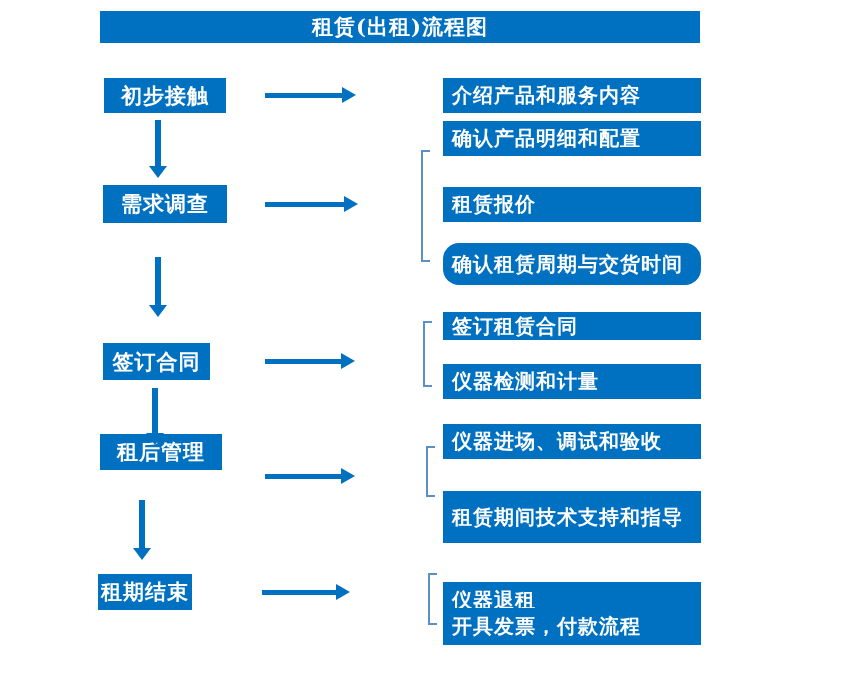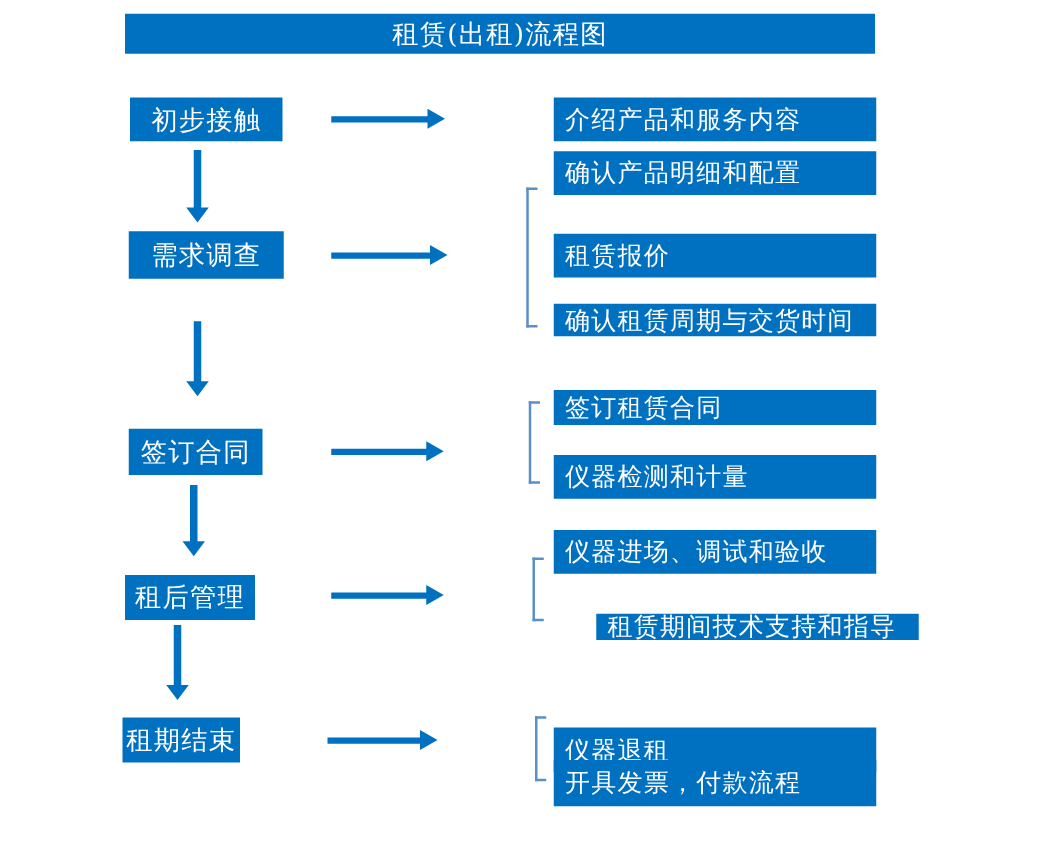--- a/index.html
+++ b/index.html
@@ -11,21 +11,21 @@
     position:relative;
     width:844px;height:688px;
     background:#ffffff;
     font-family:"DejaVu Serif","Liberation Serif",serif;
     overflow:hidden;
   }
   .box{
     position:absolute;
     background:var(--blue);
     color:#ffffff;
-    font-weight:normal;
+    font-weight:bold;
     display:flex;
     align-items:center;
     letter-spacing:1px;
     box-sizing:border-box;
   }
   .title{
     left:100px;top:11px;width:600px;height:32px;
     justify-content:center;
     font-size:21px;
   }
@@ -60,21 +60,21 @@
 </head>
 <body>
 
 <div id="stage">
 
   <div class="box title">租赁(出租)流程图</div>
 
   <div class="box step" style="left:104px;top:78px;width:122px;height:35px;">初步接触</div>
   <div class="box step" style="left:103px;top:185px;width:124px;height:38px;">需求调查</div>
   <div class="box step" style="left:103px;top:343px;width:107px;height:37px;">签订合同</div>
-  <div class="box step" style="left:100px;top:460px;width:104px;height:36px;">租后管理</div>
+  <div class="box step" style="left:100px;top:434px;width:122px;height:36px;">租后管理</div>
   <div class="box step" style="left:98px;top:574px;width:94px;height:36px;">租期结束</div>
 
   <div class="v-arrow" style="left:149px;top:120px;height:58px;">
     <div class="shaft"></div>
     <div class="head"></div>
   </div>
   <div class="v-arrow" style="left:149px;top:257px;height:60px;">
     <div class="shaft"></div>
     <div class="head"></div>
   </div>
@@ -110,24 +110,24 @@
 
   <div class="bracket" style="left:421px;top:150px;height:112px;"></div>
   <div class="bracket" style="left:423px;top:321px;height:66px;"></div>
   <div class="bracket" style="left:426px;top:446px;height:51px;"></div>
   <div class="bracket" style="left:428px;top:573px;height:52px;"></div>
 
   <div class="box detail" style="top:78px;height:35px;">介绍产品和服务内容</div>
 
   <div class="box detail" style="top:121px;height:35px;">确认产品明细和配置</div>
   <div class="box detail" style="top:187px;height:35px;">租赁报价</div>
-  <div class="box detail" style="top:243px;height:26px;">确认租赁周期与交货时间</div>
+  <div class="box detail" style="top:243px;height:42px;border-radius:16px;">确认租赁周期与交货时间</div>
 
   <div class="box detail" style="top:312px;height:28px;">签订租赁合同</div>
   <div class="box detail" style="top:364px;height:35px;">仪器检测和计量</div>
 
   <div class="box detail" style="top:424px;height:35px;">仪器进场、调试和验收</div>
-  <div class="box detail" style="top:491px;height:21px;margin-left:34px;">租赁期间技术支持和指导</div>
+  <div class="box detail" style="top:491px;height:52px;">租赁期间技术支持和指导</div>
 
   <div class="box detail" style="top:558px;height:36px;margin-top:24px;">仪器退租</div>
   <div class="box detail" style="top:608px;height:37px;">开具发票，付款流程</div>
 
 </div>
 
 </body></html>

